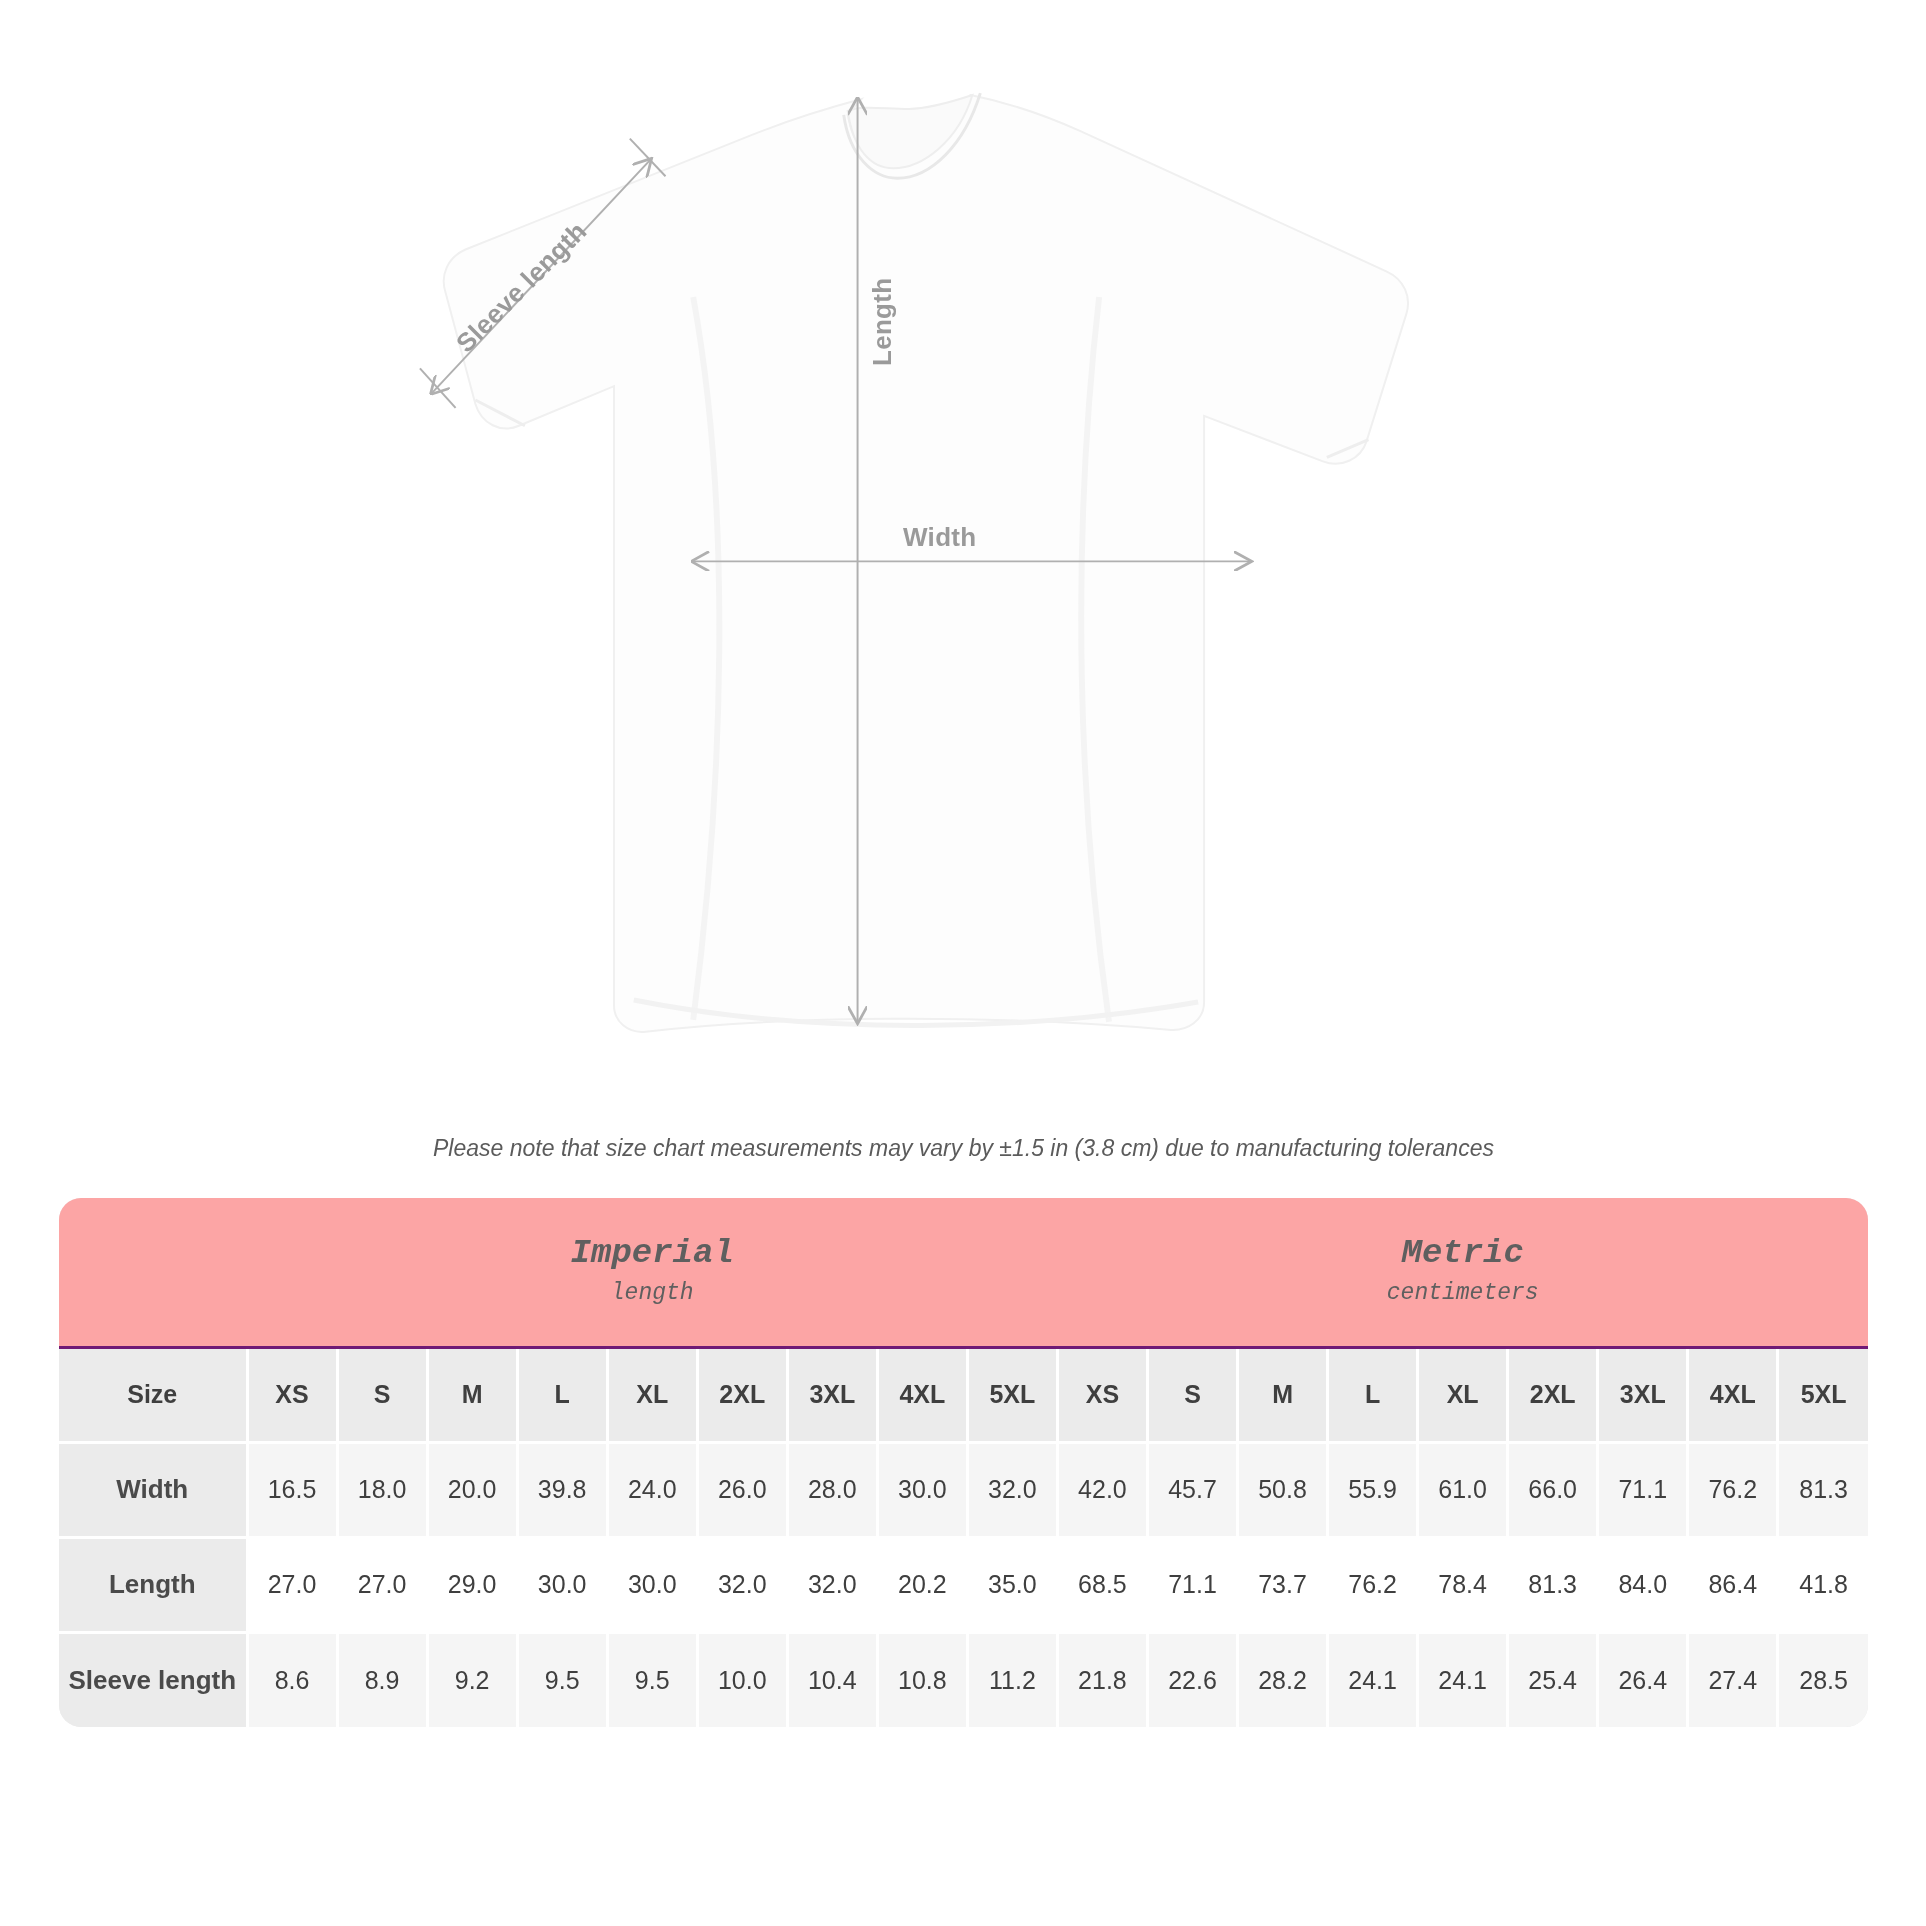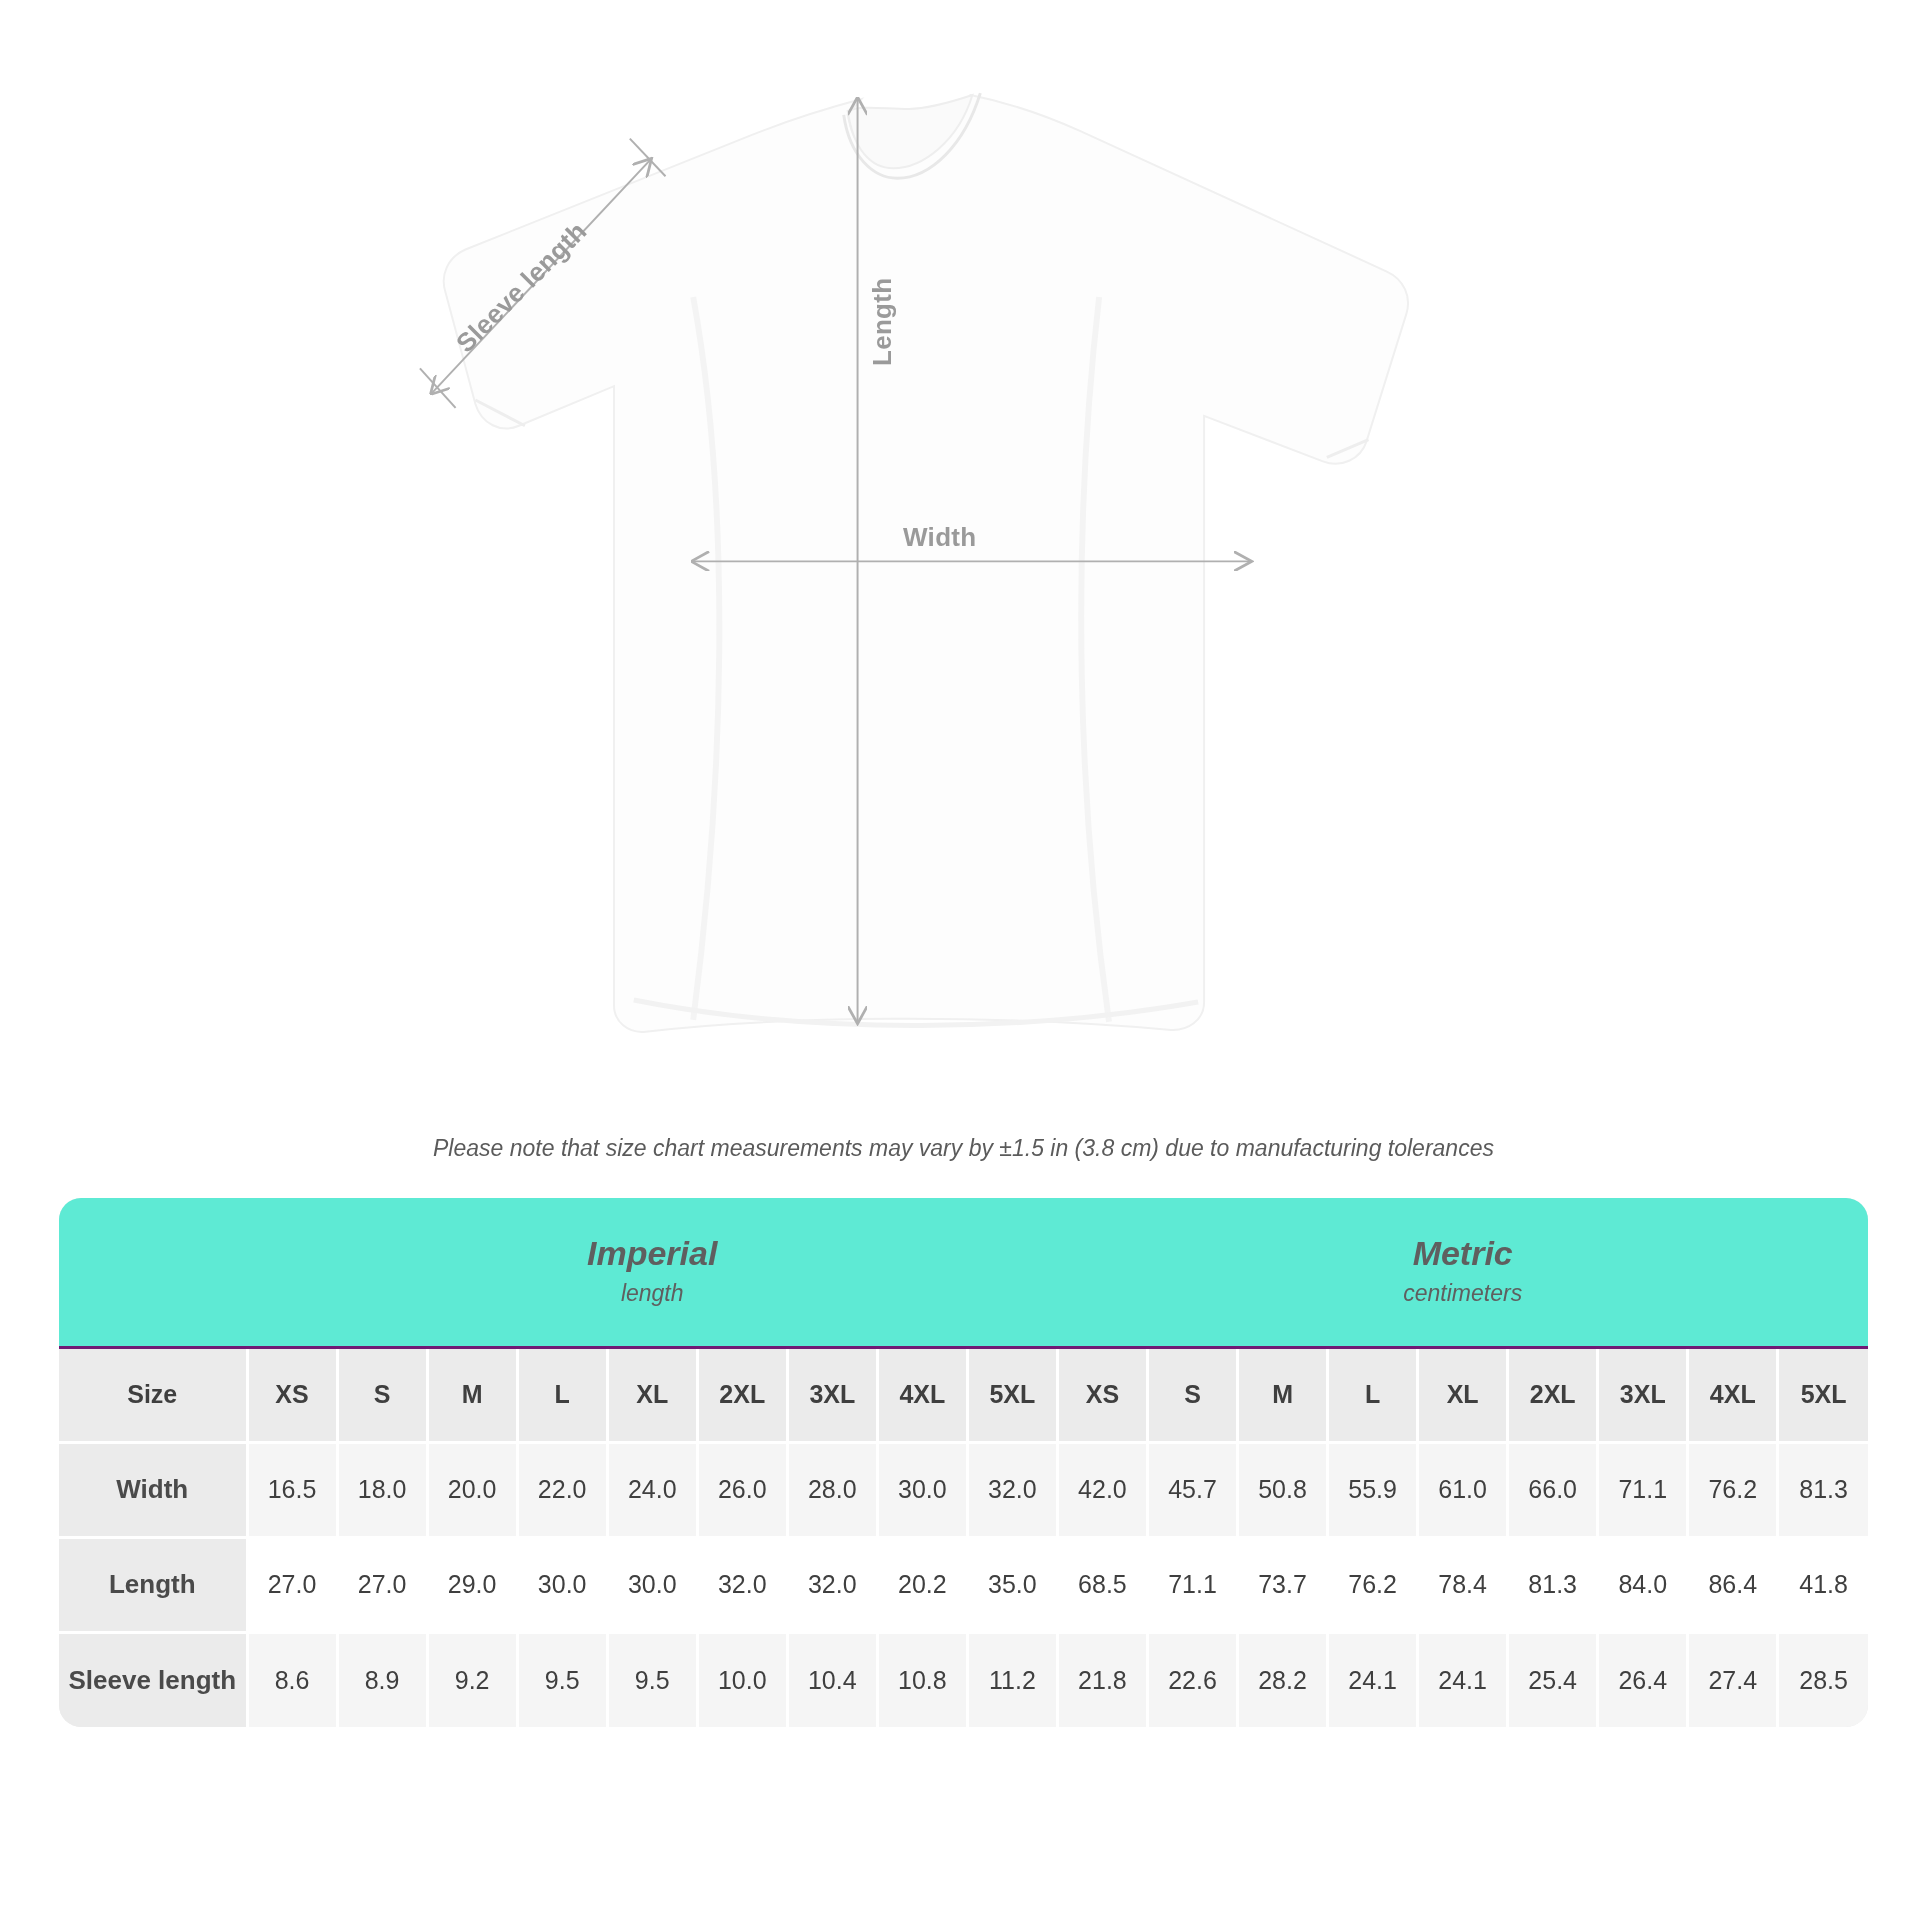--- a/index.html
+++ b/index.html
@@ -87,22 +87,23 @@
   }
   table.size-table td, table.size-table th {
     text-align: center;
     vertical-align: middle;
     font-size: 25px;
     color: #3f3f3f;
     padding: 0;
   }
   .unit-row td {
     height: 149px;
-    background: #5eead4;
+    background: #fca5a5;
     border: none;
+    font-family: Liberation Mono, monospace;
   }
   .unit-name {
     font-size: 34px;
     font-weight: bold;
     font-style: italic;
     color: #5f5f5f;
     line-height: 1.25;
   }
   .unit-sub {
     font-size: 23px;
@@ -246,21 +247,21 @@
           <td>3XL</td>
           <td>4XL</td>
           <td>5XL</td>
         </tr>
 
         <tr class="data-row alt">
           <td class="first-col">Width</td>
           <td>16.5</td>
           <td>18.0</td>
           <td>20.0</td>
-          <td>22.0</td>
+          <td>39.8</td>
           <td>24.0</td>
           <td>26.0</td>
           <td>28.0</td>
           <td>30.0</td>
           <td>32.0</td>
           <td>42.0</td>
           <td>45.7</td>
           <td>50.8</td>
           <td>55.9</td>
           <td>61.0</td>

